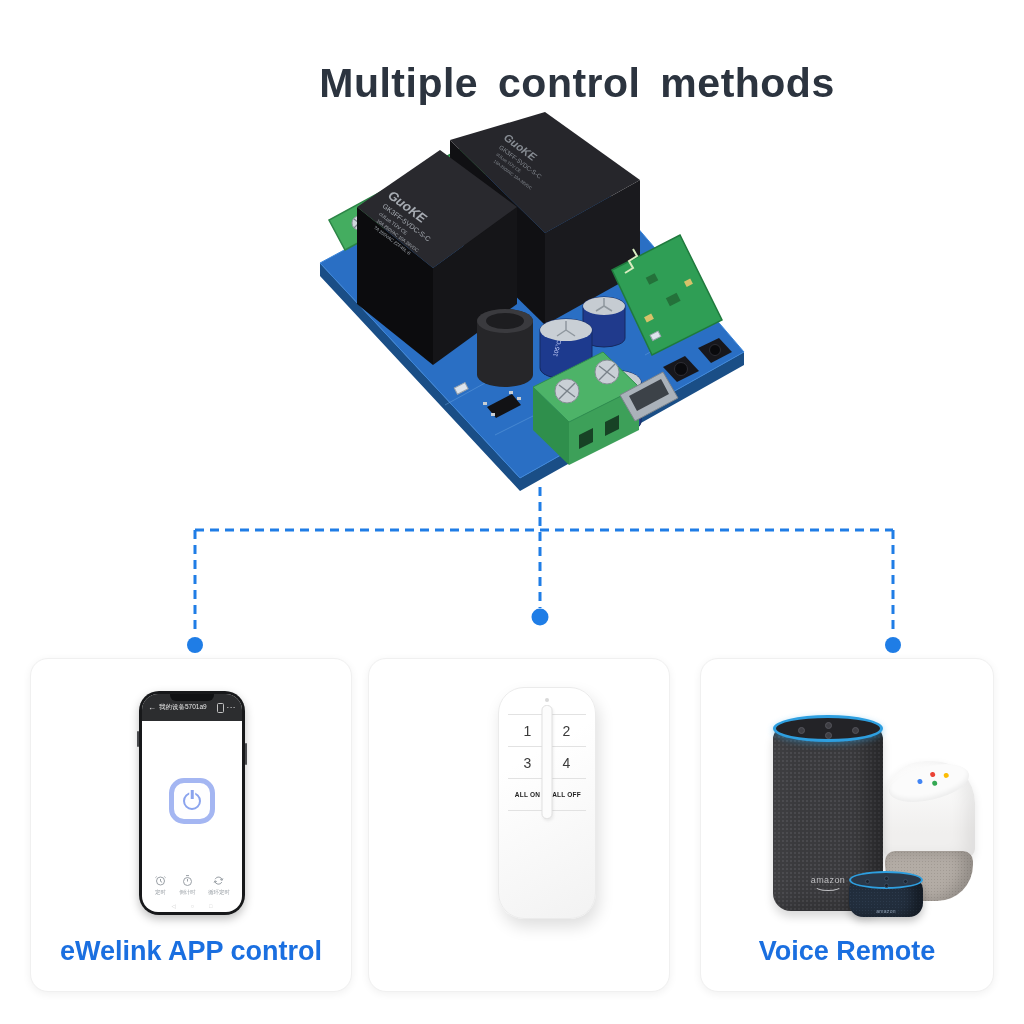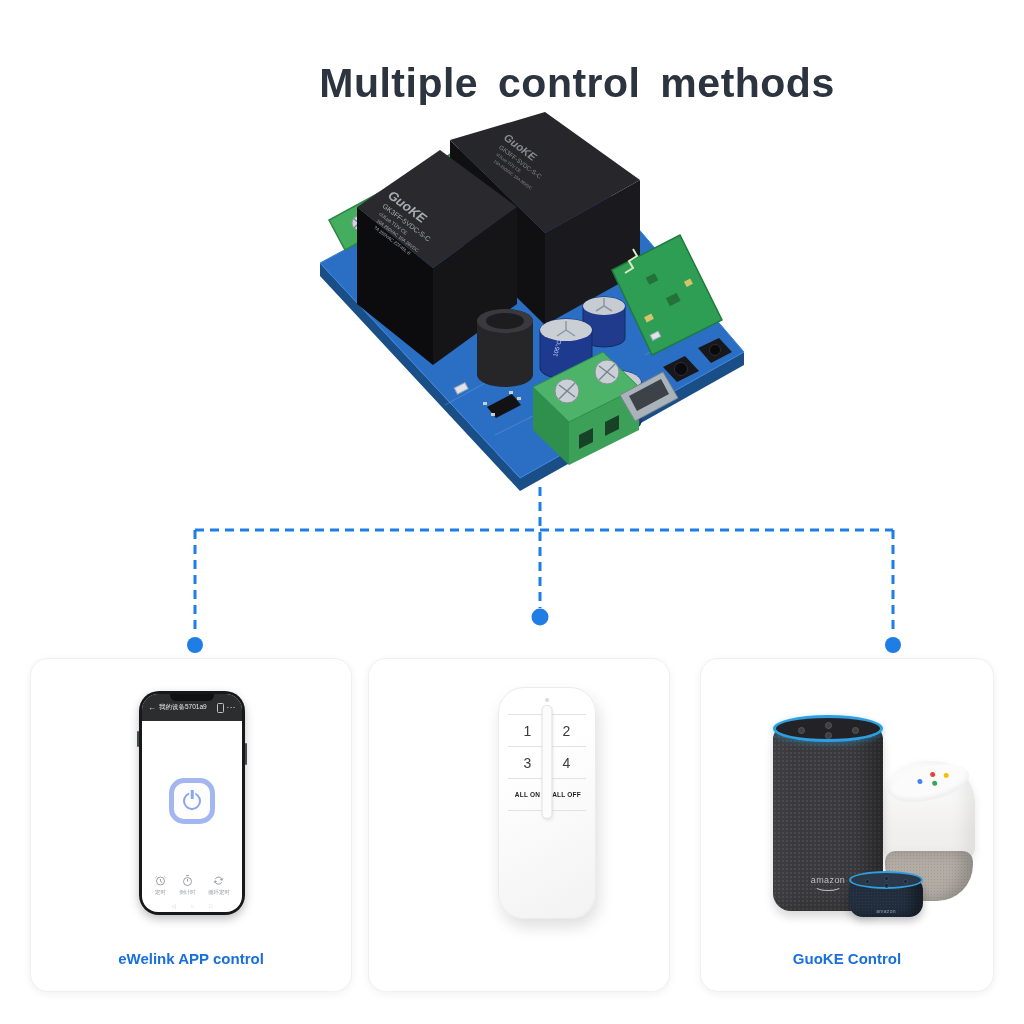--- a/index.html
+++ b/index.html
@@ -16,21 +16,21 @@
   
   .connectors{position:absolute;left:0;top:470px;width:1024px;height:220px;}
 
   
   .card{position:absolute;top:658px;height:332px;background:#fff;border:1px solid #f0f0f0;
         border-radius:18px;box-shadow:0 2px 9px rgba(0,0,0,.06);}
   .card-app{left:30px;width:320px;}
   .card-remote{left:368px;width:300px;}
   .card-voice{left:700px;width:292px;}
   .card-label{position:absolute;bottom:24px;left:0;width:100%;text-align:center;
-        color:#1a6fe0;font-weight:bold;font-size:15px;}
+        color:#1a6fe0;font-weight:bold;font-size:27px;}
 
   
   .phone{position:absolute;left:108px;top:32px;width:106px;height:224px;background:#17181a;
          border-radius:20px;padding:3px;box-shadow:0 4px 10px rgba(0,0,0,.25);box-sizing:border-box;}
   .phone:before{content:"";position:absolute;left:-2px;top:40px;width:2px;height:16px;background:#4a4b4e;border-radius:2px;}
   .phone:after{content:"";position:absolute;right:-2px;top:52px;width:2px;height:22px;background:#4a4b4e;border-radius:2px;}
   .screen{position:relative;width:100%;height:100%;background:#fff;border-radius:16px;overflow:hidden;}
   .p-header{position:relative;height:27px;background:#2c2d2f;display:flex;align-items:center;
             padding:0 6px;box-sizing:border-box;color:#e9e9e9;}
   .p-back{font-size:8px;line-height:1;}
@@ -333,16 +333,16 @@
         <div class="edot-top">
           <div class="e-dot" style="left:14px;top:6px;width:5px;height:5px;background:#1a2430;border-color:#3a4a5e"></div>
           <div class="e-dot" style="left:33px;top:3px;width:5px;height:5px;background:#1a2430;border-color:#3a4a5e"></div>
           <div class="e-dot" style="left:52px;top:6px;width:5px;height:5px;background:#1a2430;border-color:#3a4a5e"></div>
           <div class="e-dot" style="left:33px;top:10px;width:5px;height:5px;background:#1a2430;border-color:#3a4a5e"></div>
         </div>
         <div class="edot-logo">amazon</div>
       </div>
 
     </div>
-    <div class="card-label">GuoKE Control</div>
+    <div class="card-label">Voice Remote</div>
   </div>
 
 </div>
 
 </body></html>

